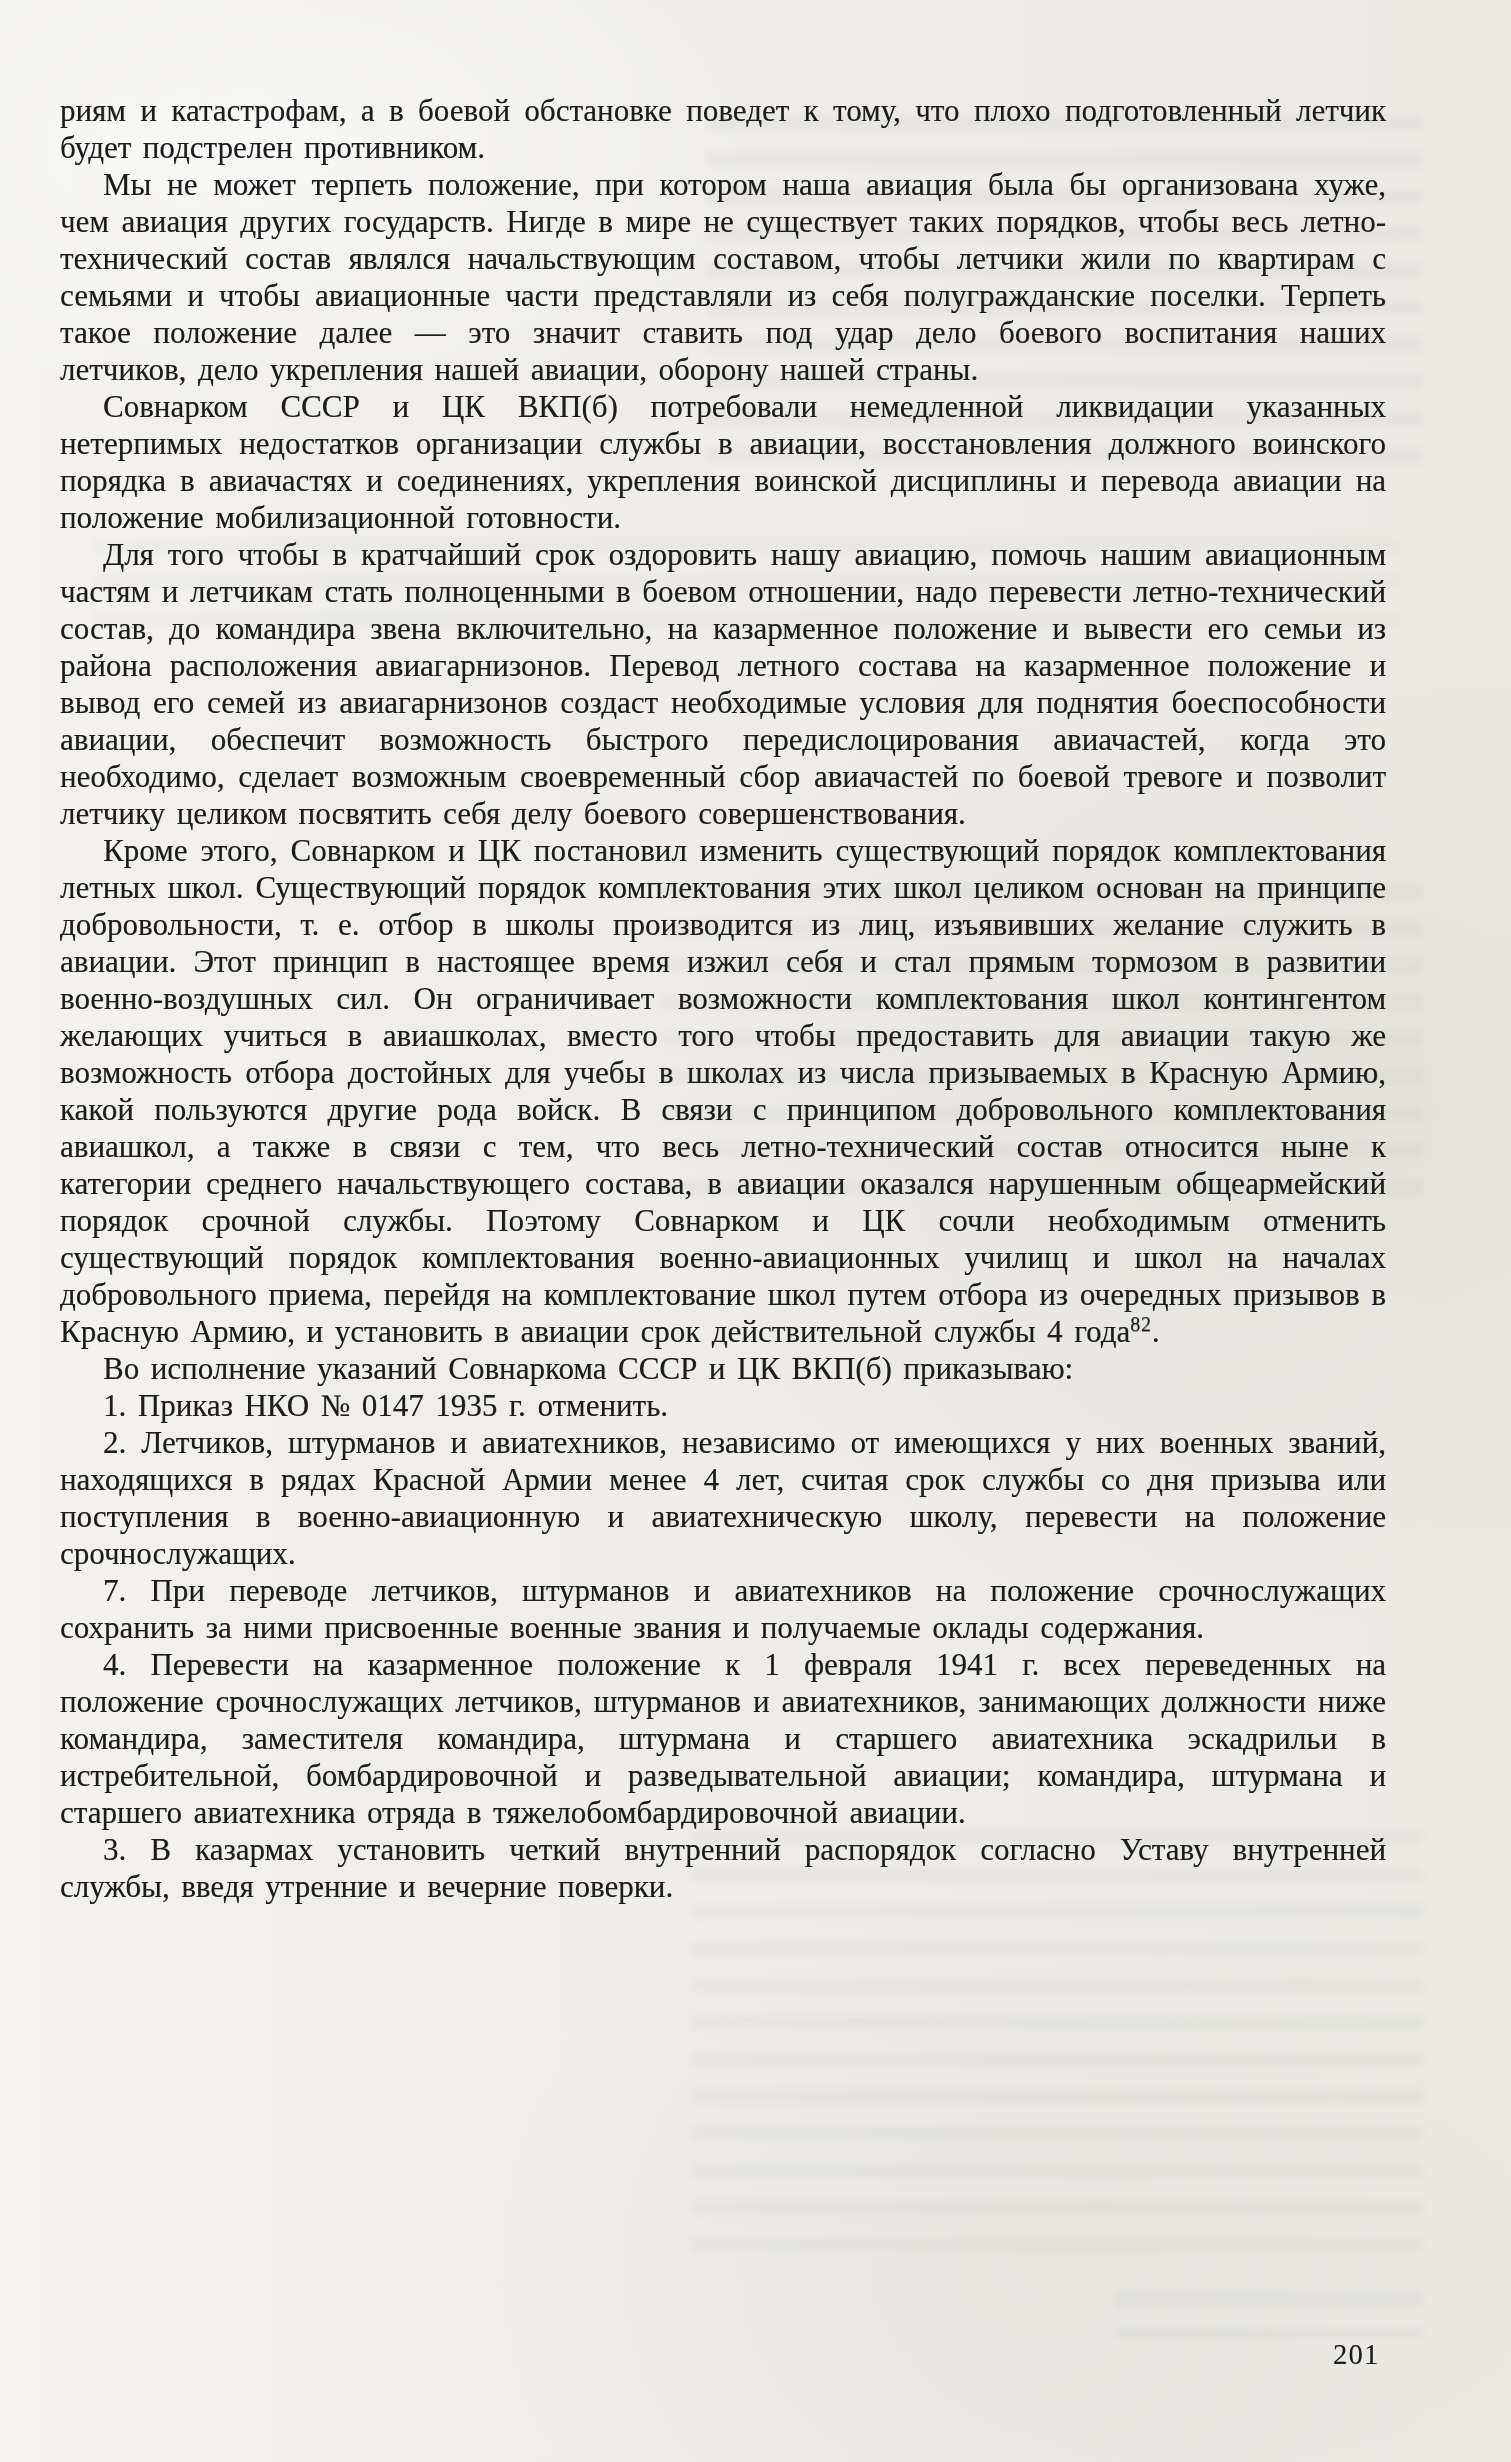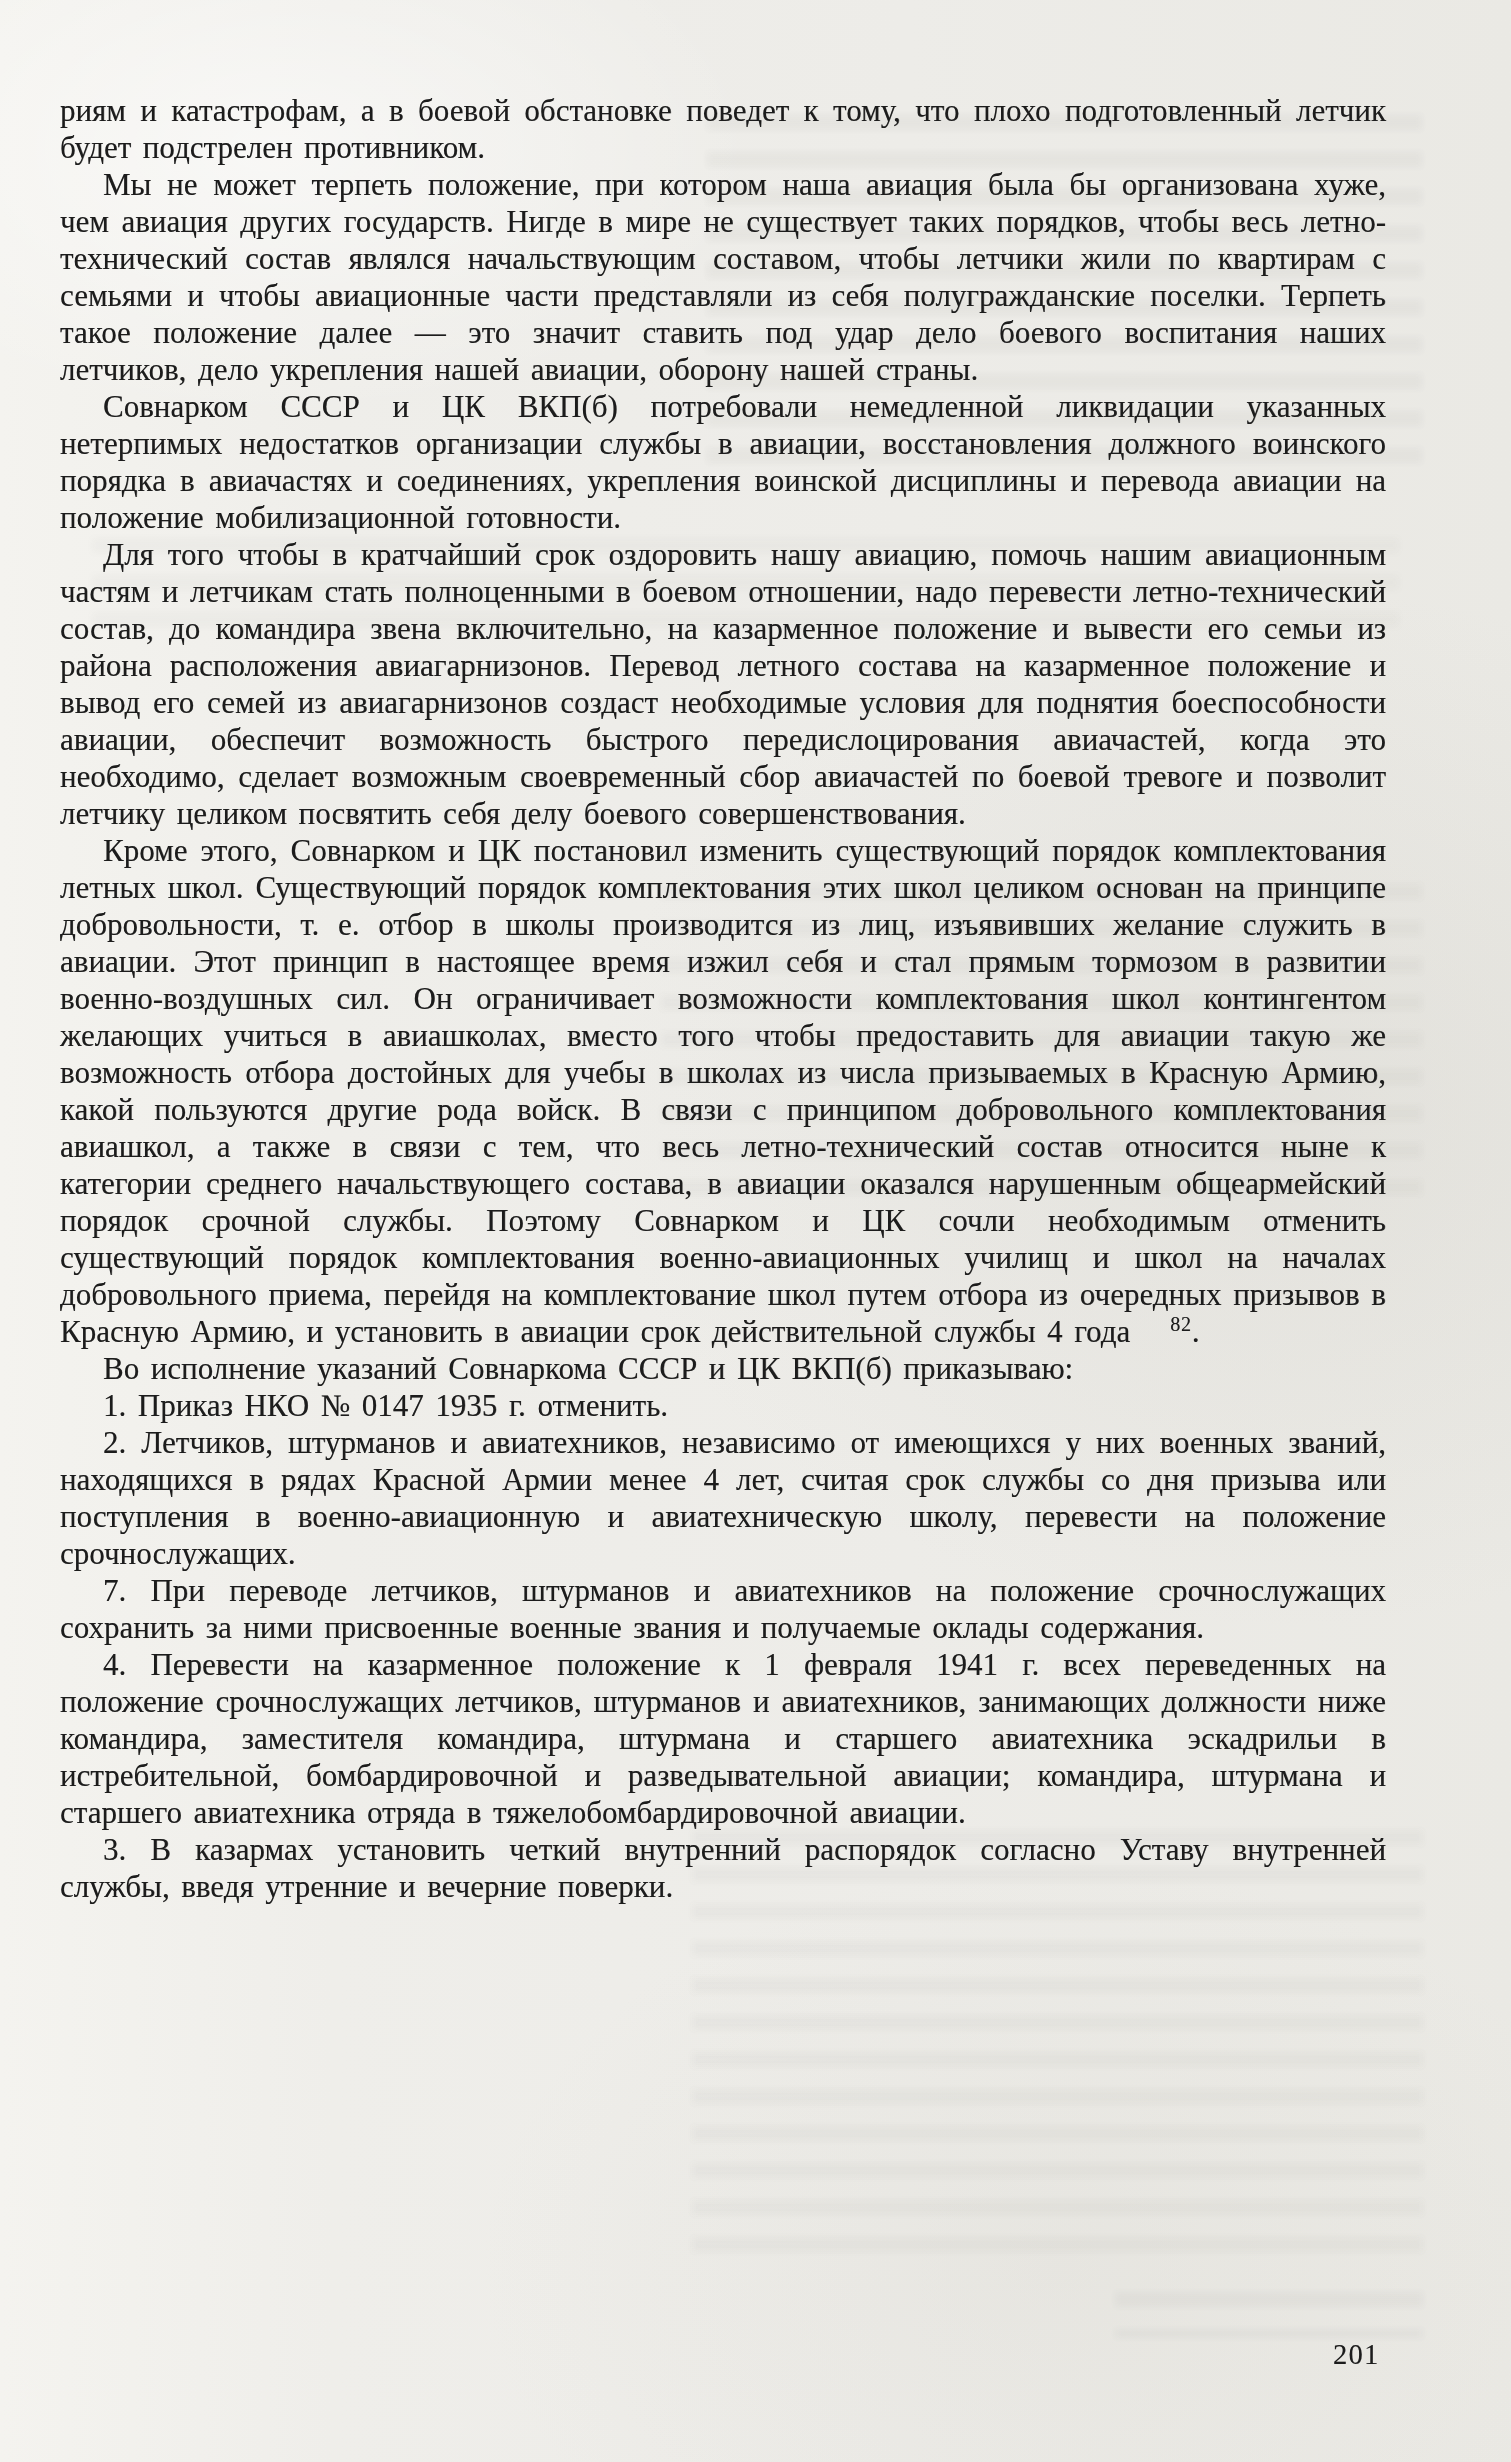--- a/index.html
+++ b/index.html
@@ -51,21 +51,20 @@
     word-spacing: 3.8px;
     text-shadow: 0.3px 0.3px 0.5px rgba(25,25,25,0.45);
   }
   .text-block p { margin: 0; padding: 0; }
   .text-block p.indent { text-indent: 43px; }
   sup.fn {
     font-size: 20px;
     line-height: 0;
     vertical-align: 10.8px;
     letter-spacing: 0.8px;
-    margin-left: 40px;
   }
   .page-number {
     position: absolute;
     left: 1333px;
     top: 2339px;
     color: #1c1c1c;
     font-size: 28.5px;
     font-weight: normal;
     letter-spacing: 1.2px;
     text-shadow: 0.3px 0.3px 0.5px rgba(25,25,25,0.4);

